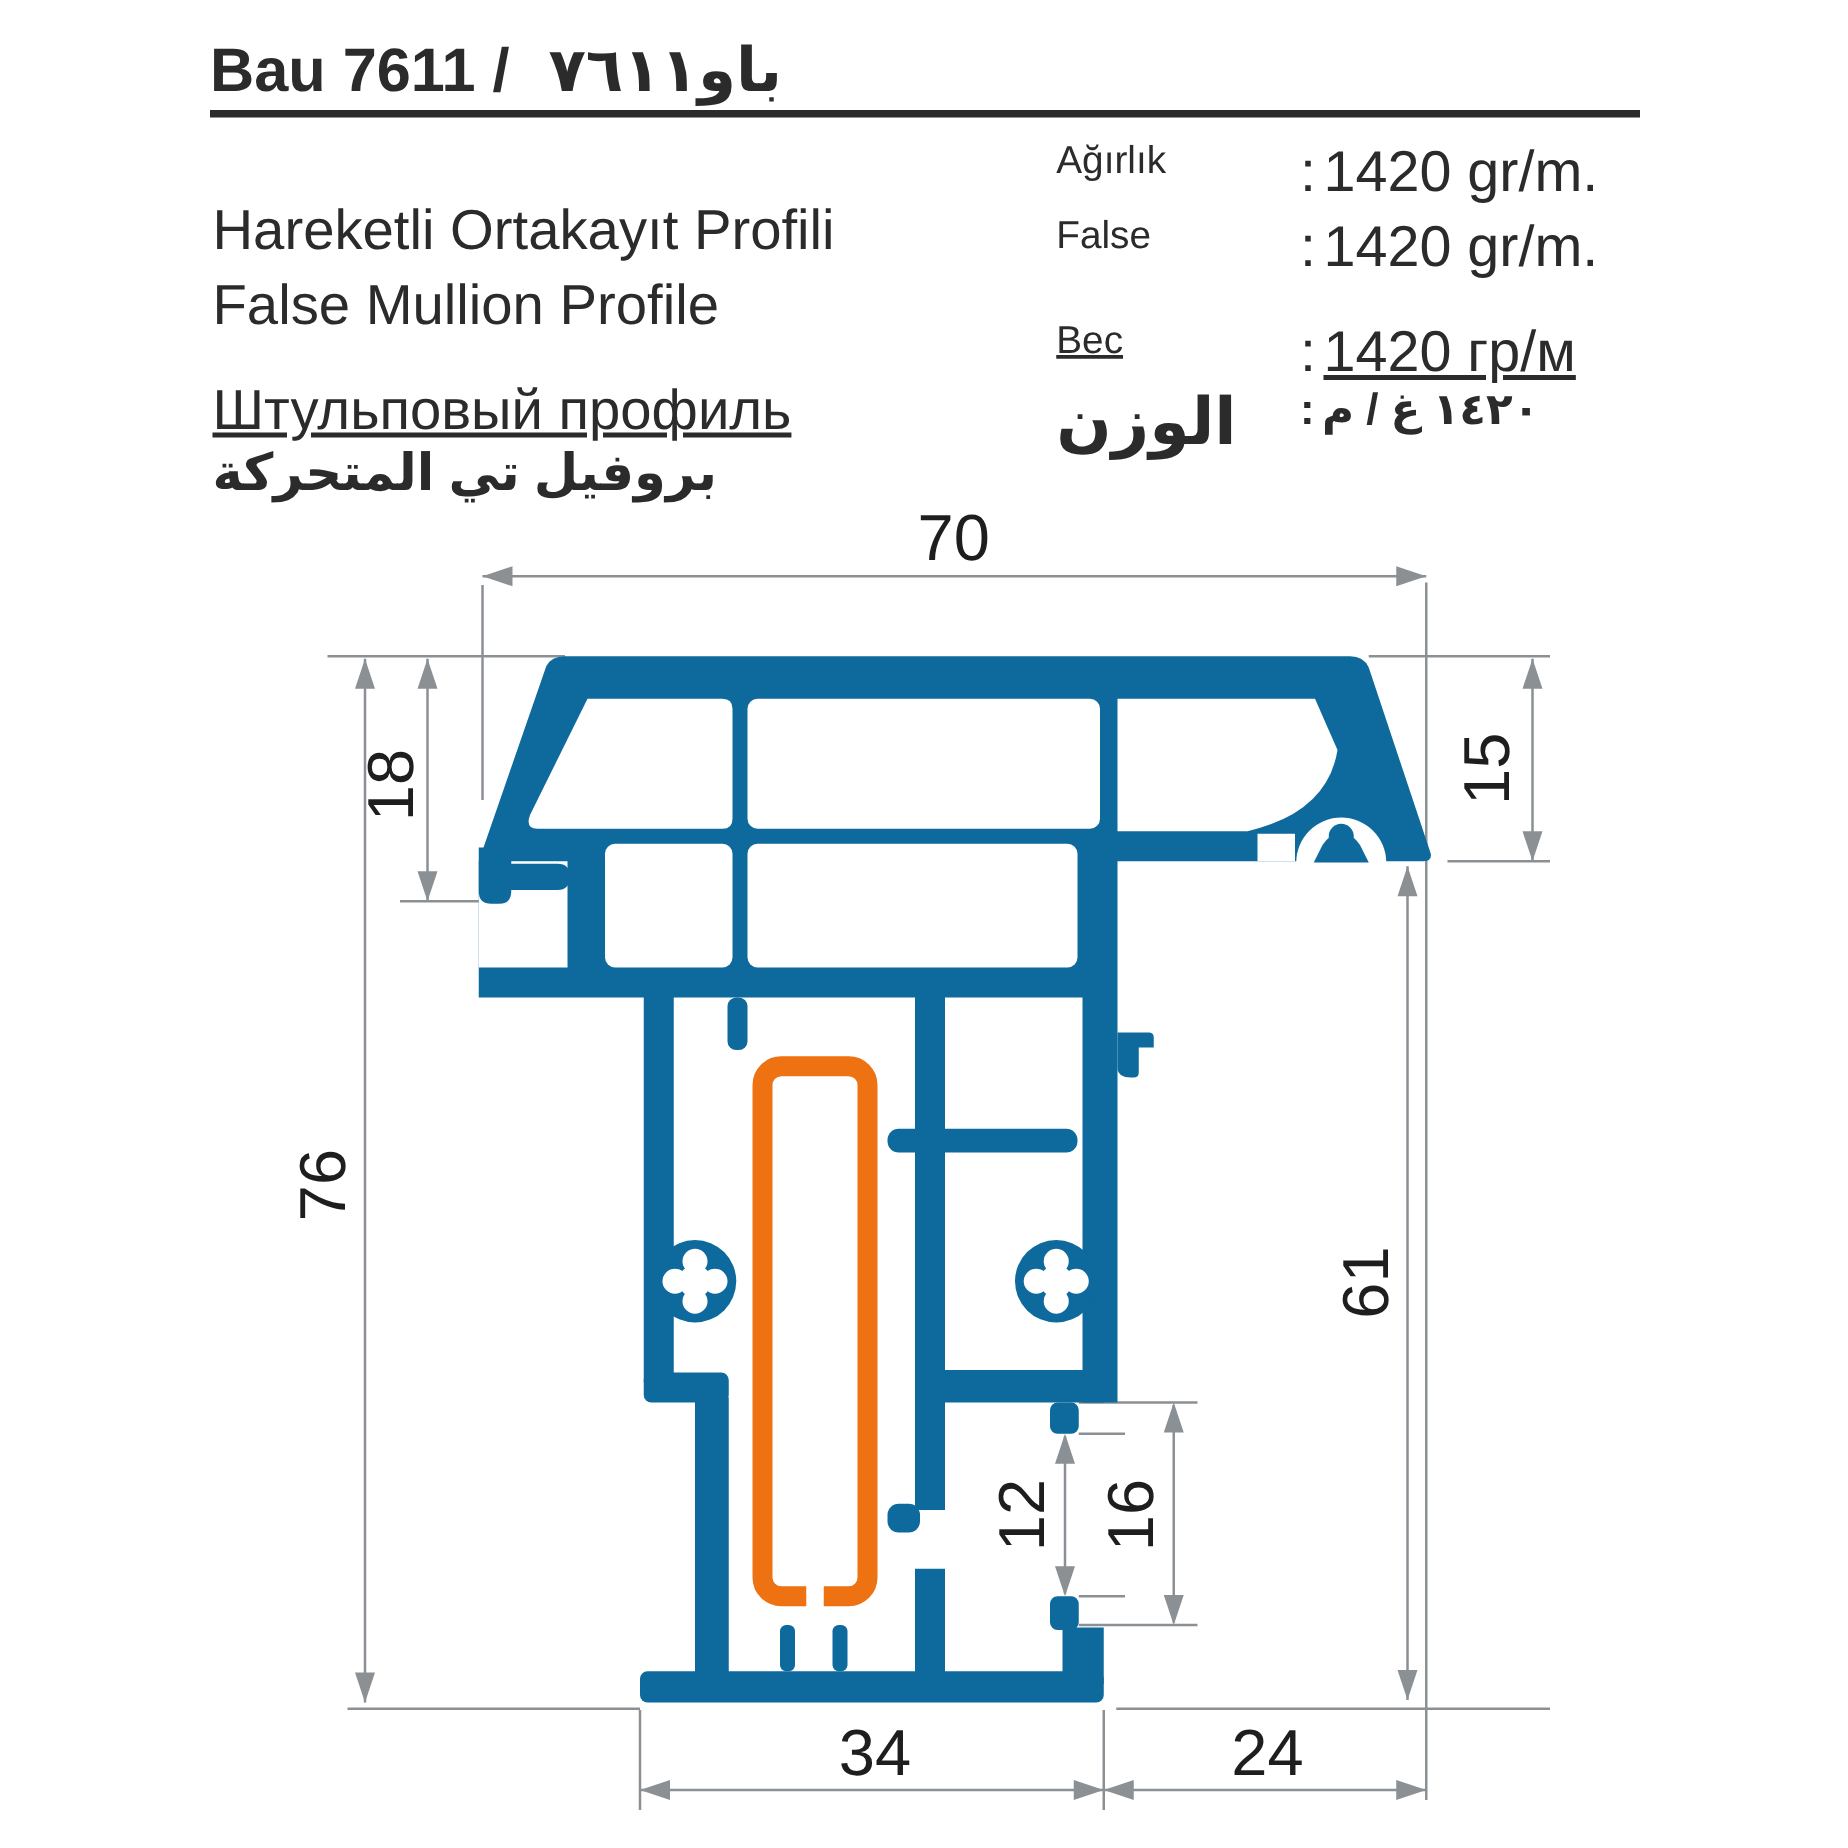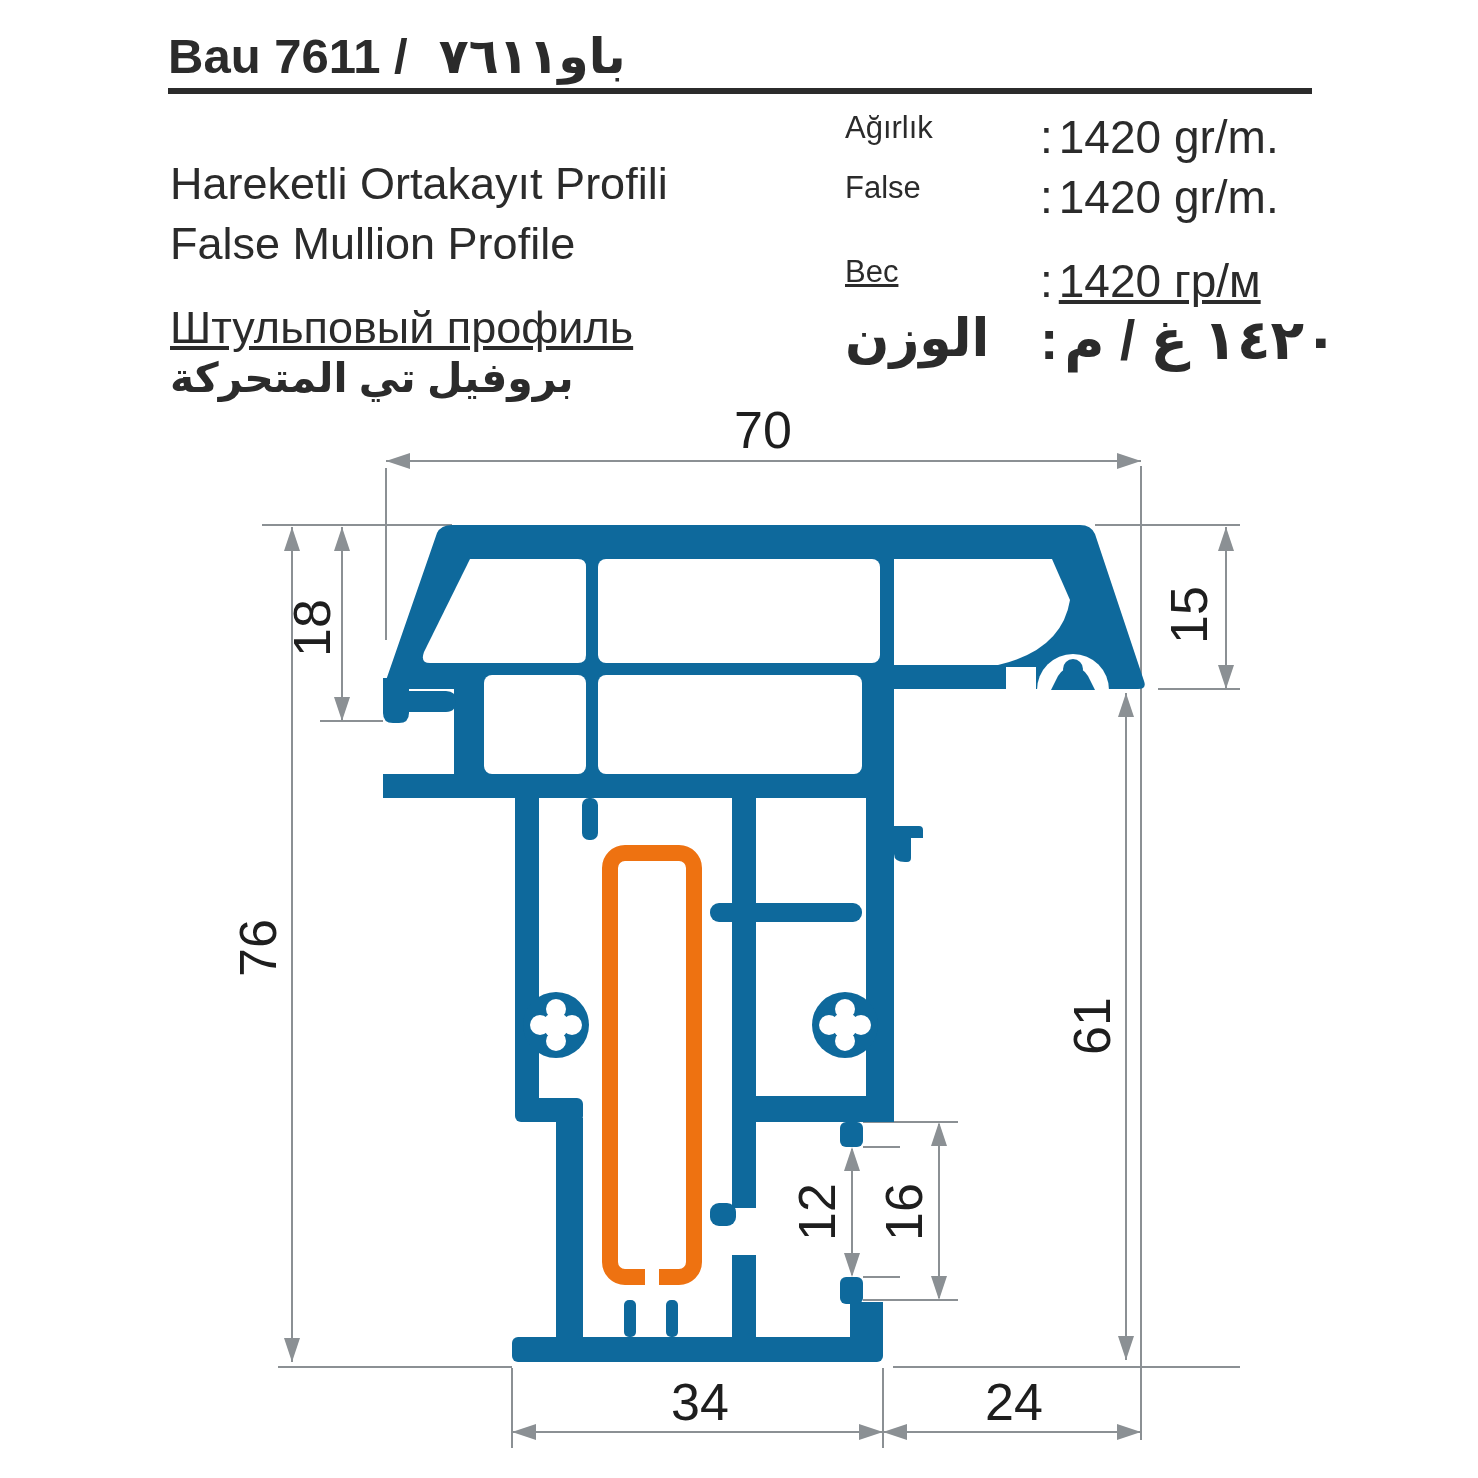--- a/index.html
+++ b/index.html
@@ -10,21 +10,21 @@
   .title{left:168px;top:28px;font-size:49px;font-weight:bold;letter-spacing:0px;white-space:nowrap;}
   .title .ar{font-weight:bold;margin-left:31px;}
   .rule{left:168px;top:88px;width:1144px;height:6px;background:#2b2b2b;}
   .prodname{left:170px;white-space:nowrap;font-size:45px;margin-top:48px;}
   .r1{top:110px;} .r2{top:170px;} .r3{top:254px;text-decoration:underline;}
   .r4{top:306px;font-weight:bold;font-size:41px;text-align:center;}
   .speclabel{left:845px;white-space:nowrap;font-size:31px;}
   .specval{left:1040px;white-space:nowrap;font-size:46px;}
   .specval .sep{display:inline-block;margin-right:6px;}
   .sl4{font-weight:bold;font-size:52px;top:308px;}
-  .sv4{font-weight:bold;font-size:55px;top:308px;}
+  .sv4{font-weight:bold;font-size:35px;top:308px;}
   svg text{font-family:"Liberation Sans","DejaVu Sans",sans-serif;}
   .dimtxt{font-size:52px;fill:#1e1e1e;}
 </style>
 </head>
 <body>
 
 <div class="abs title">
   <span>Bau 7611 /</span><span class="ar" dir="rtl">باو٧٦١١</span>
 </div>
 <div class="abs rule"></div>

